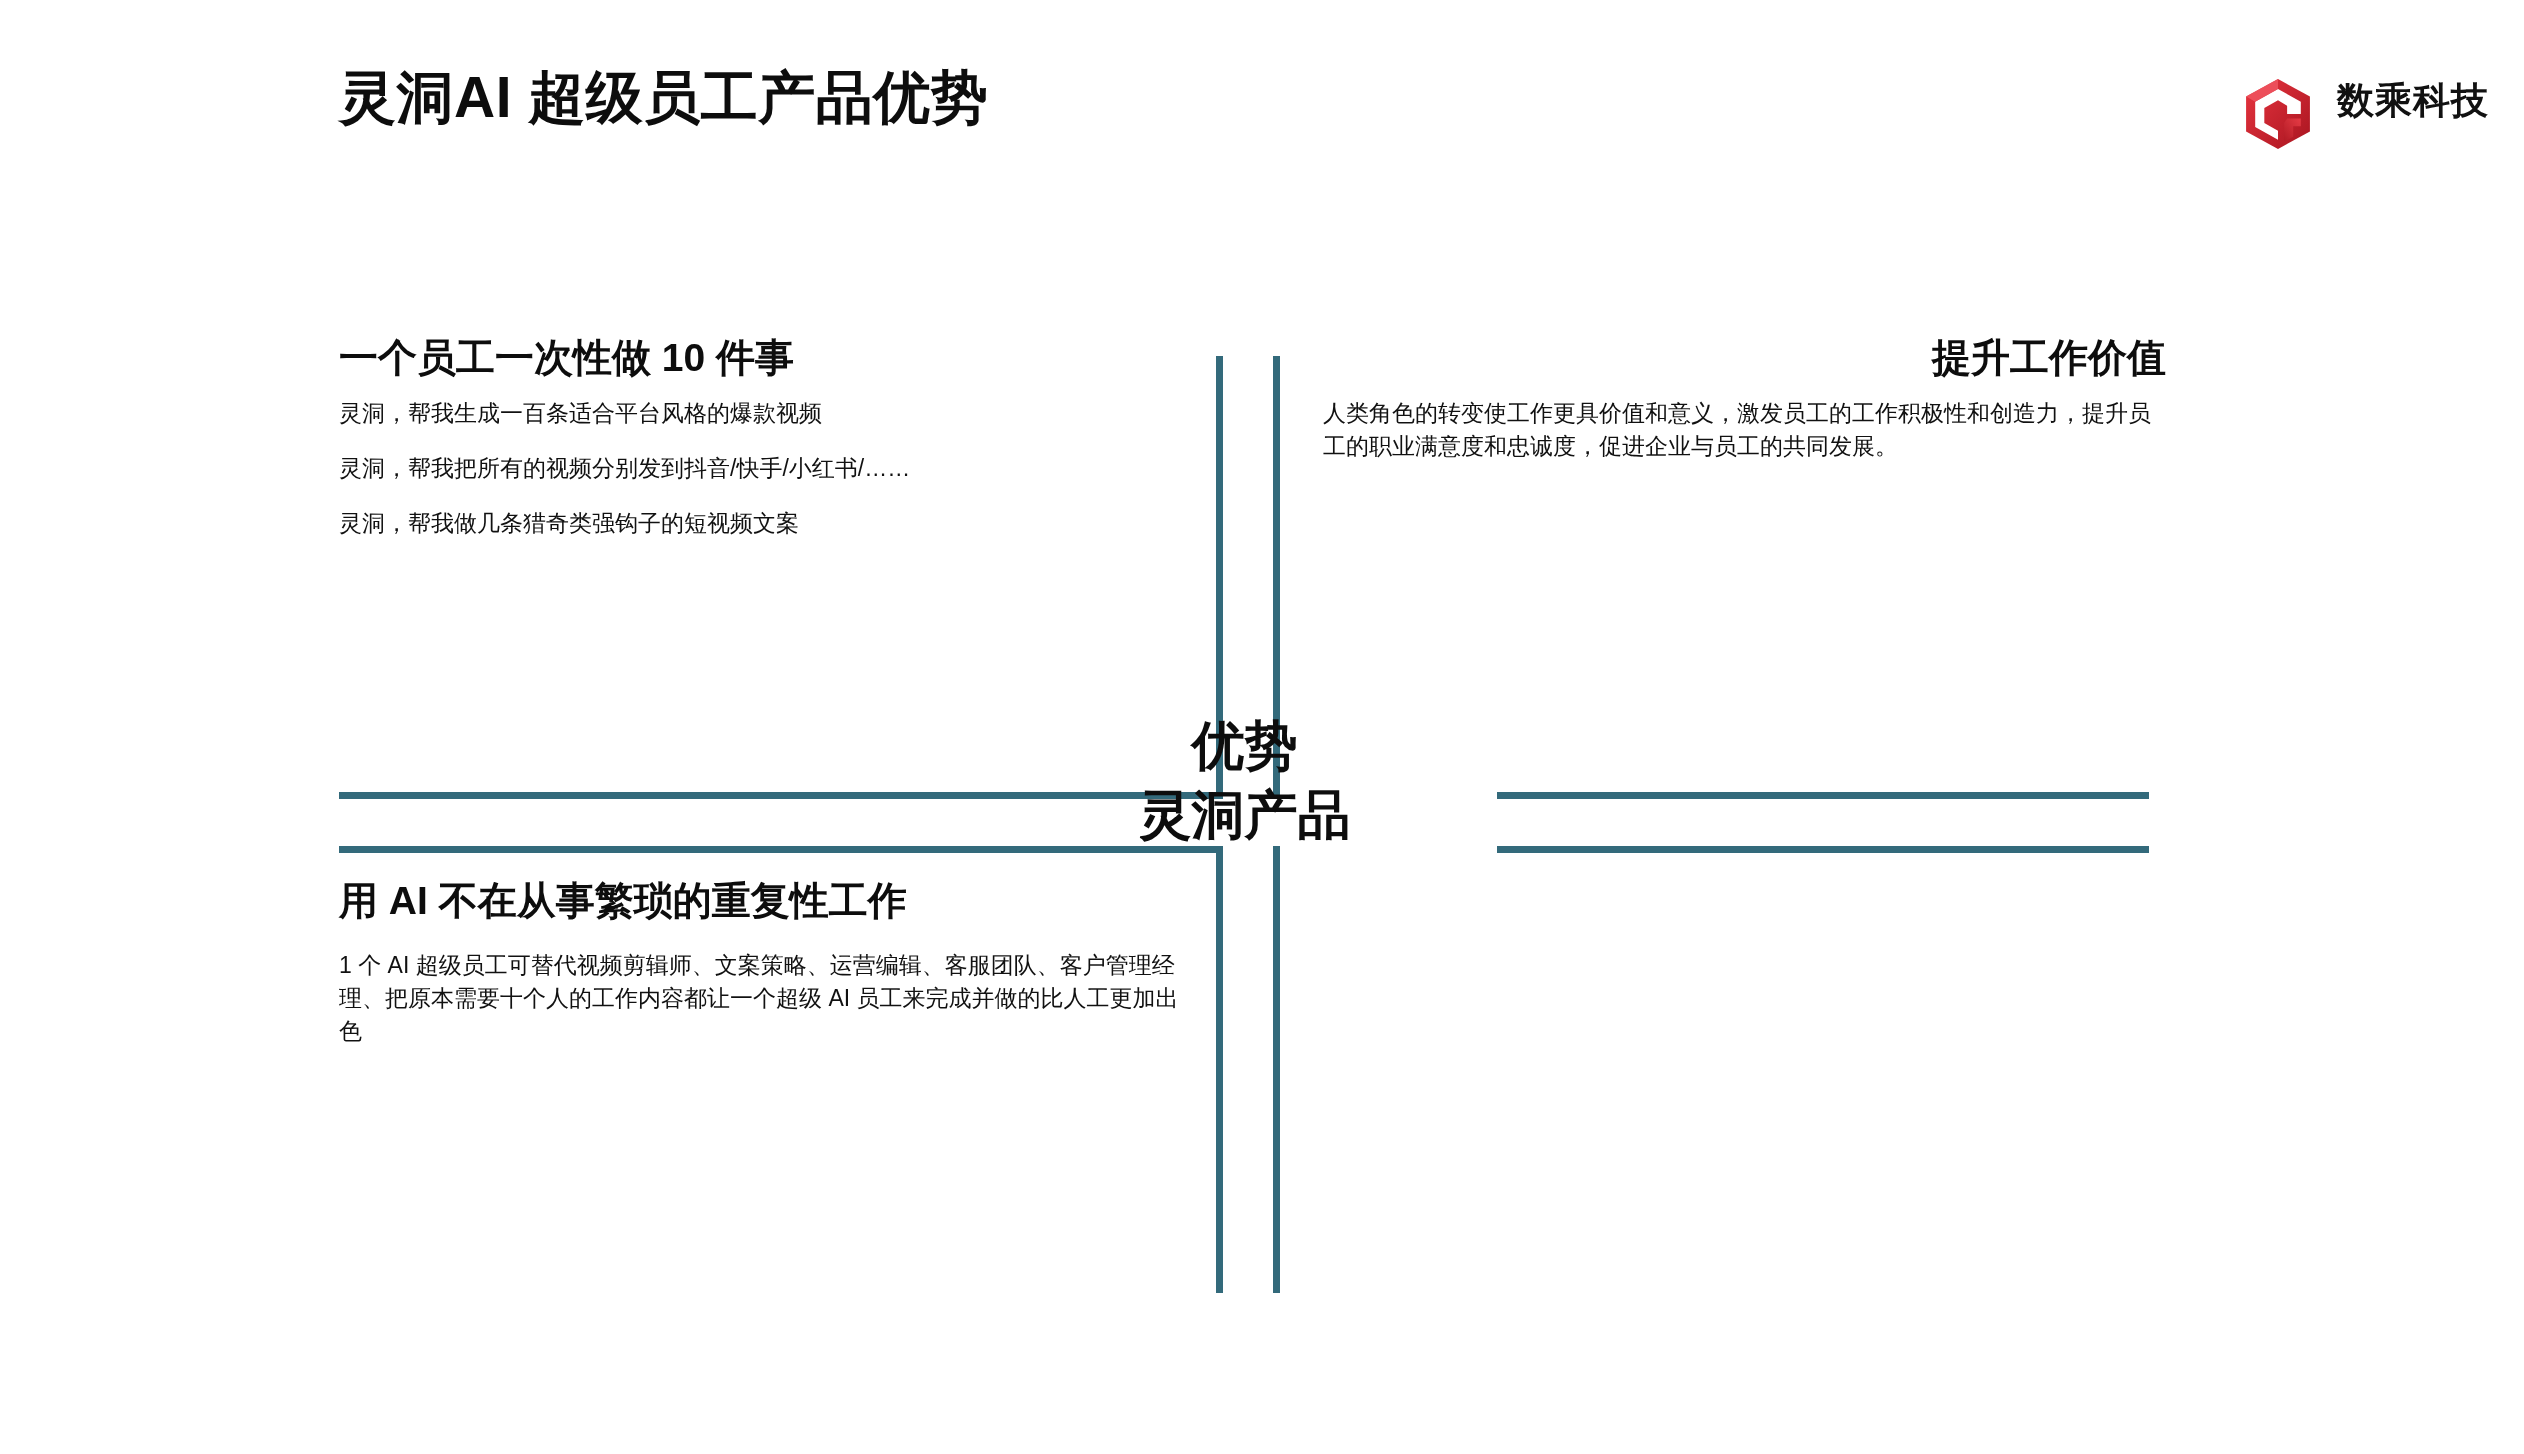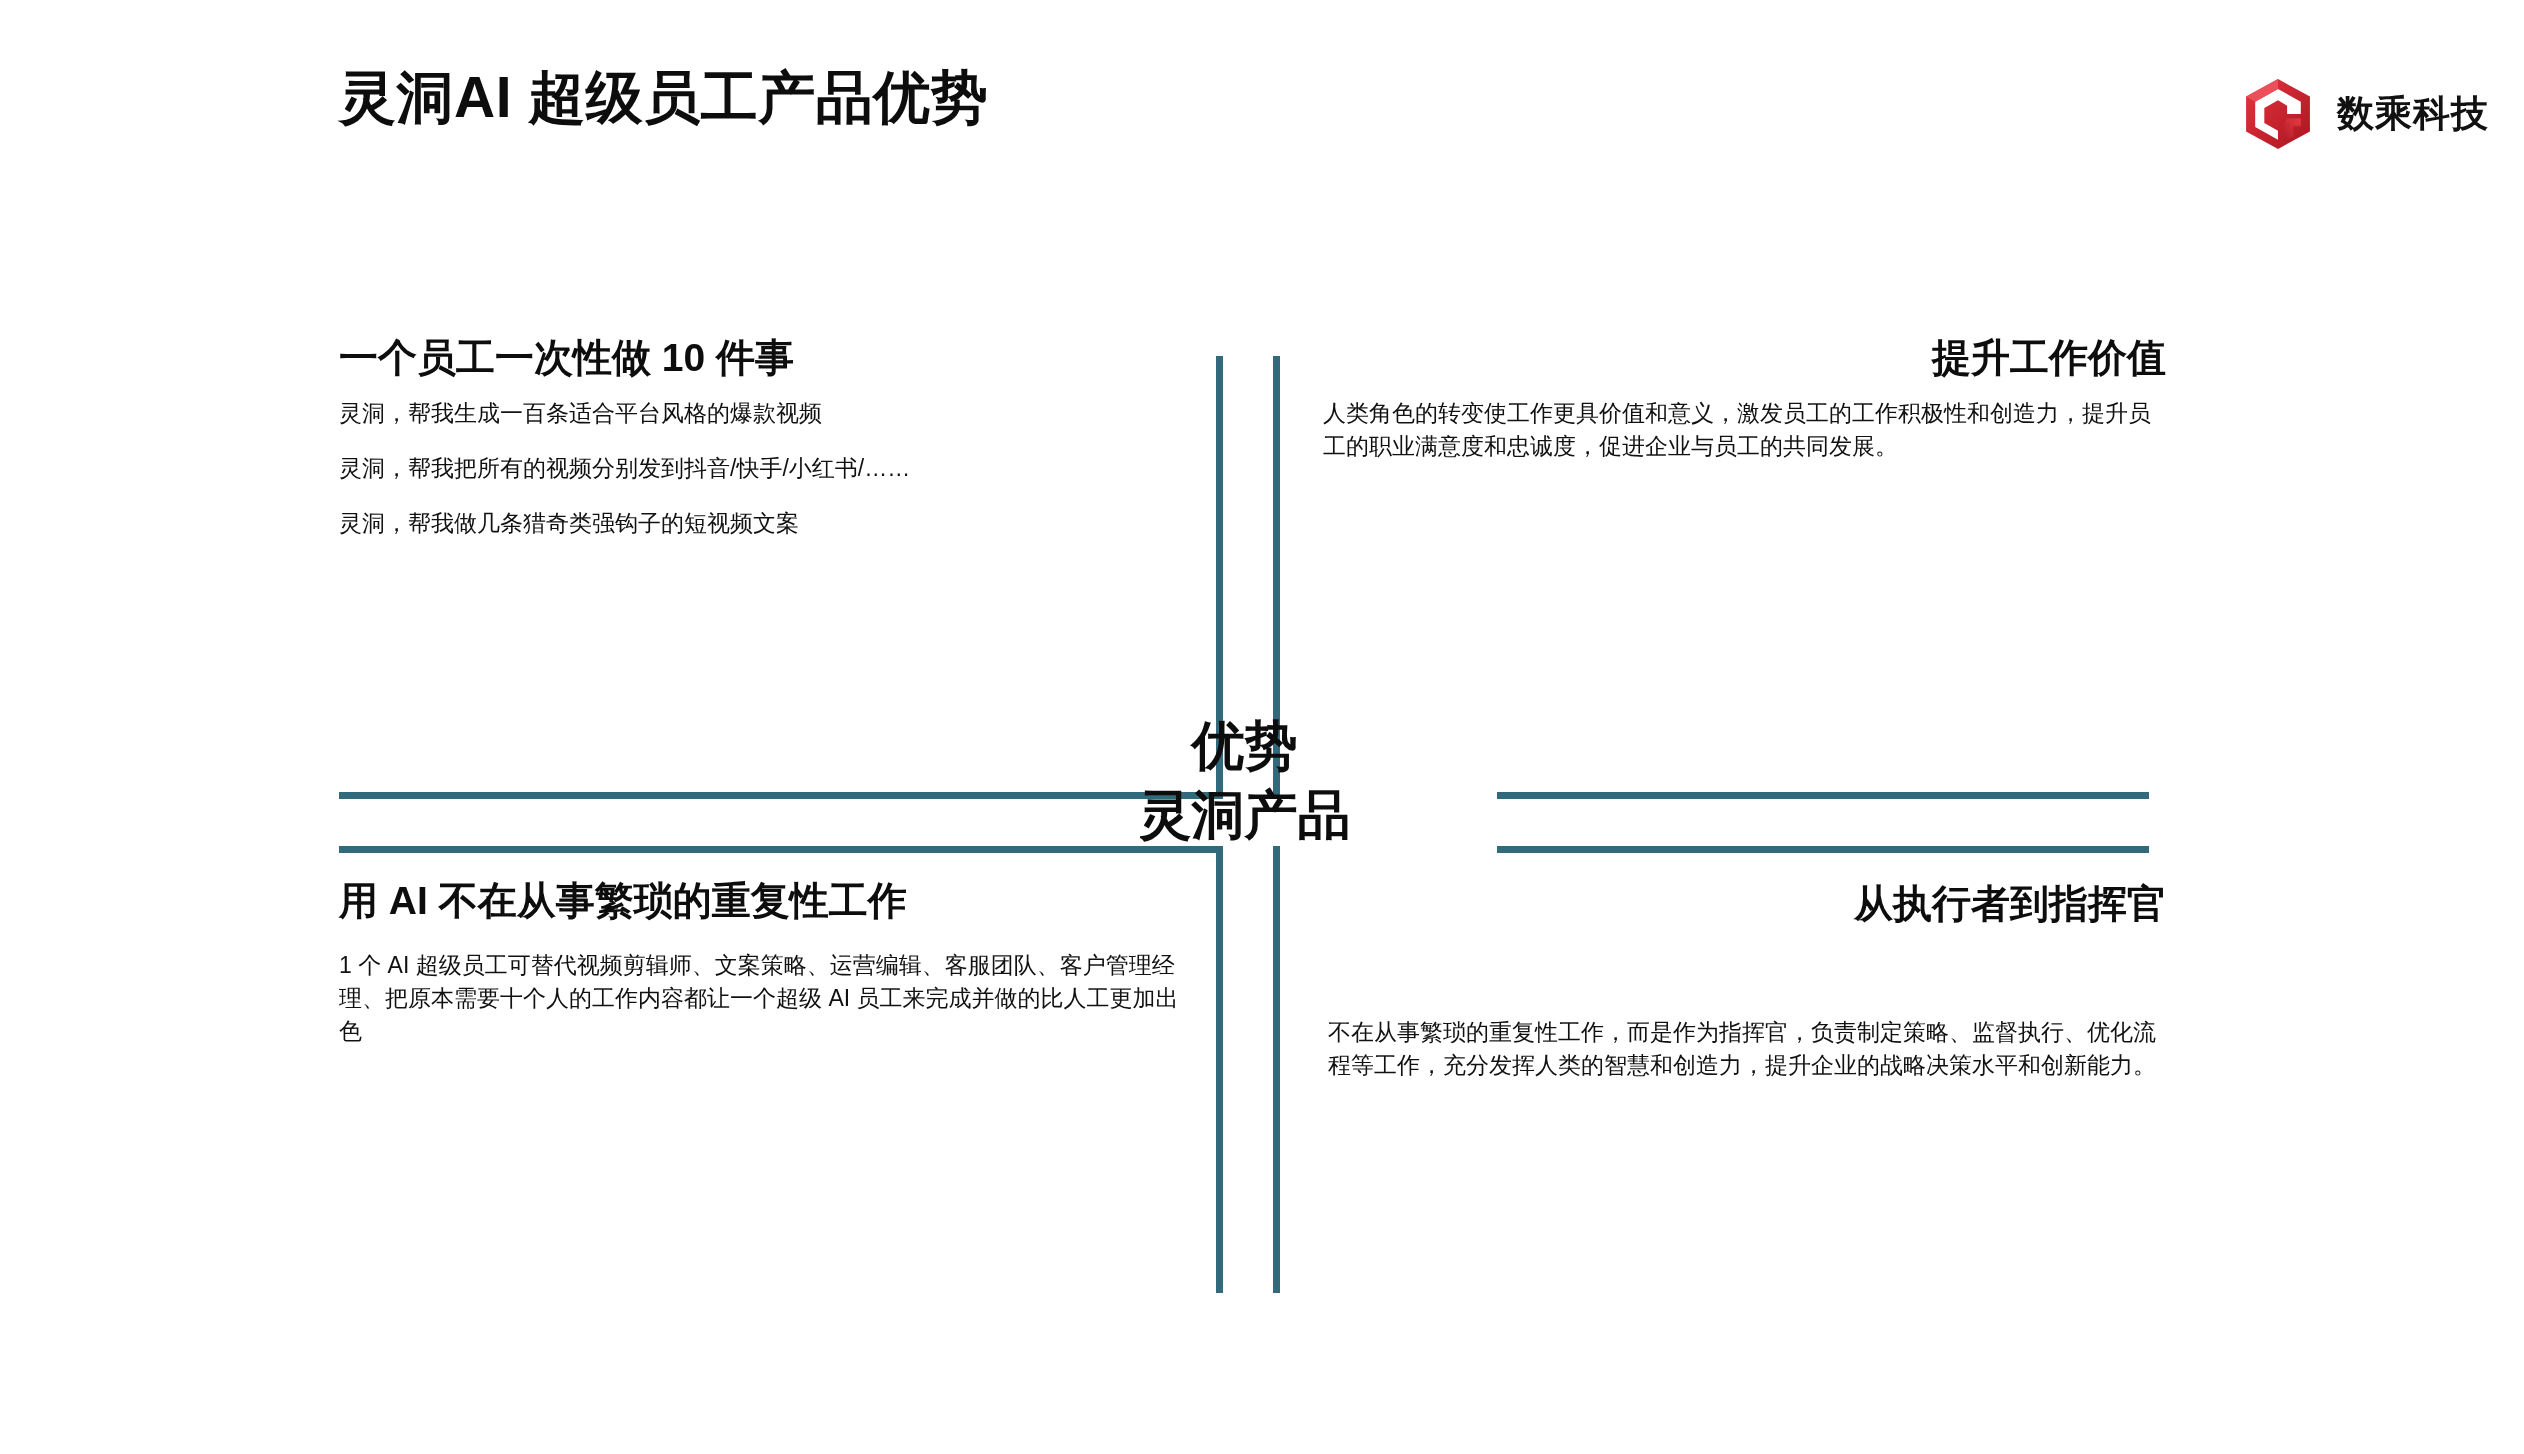--- a/index.html
+++ b/index.html
@@ -13,21 +13,21 @@
   .slide{position:absolute;inset:0;background:#fff;}
 
   
   .slide-title{
     position:absolute;left:339px;top:65px;
     font-size:57px;font-weight:700;color:#0d0d0d;
     letter-spacing:0.5px;line-height:1.15;white-space:nowrap;
   }
   .brand{
     position:absolute;right:96px;top:76px;
-    display:flex;align-items:center;gap:21px;
+    display:flex;align-items:flex-start;gap:21px;
   }
   .brand-mark{width:76px;height:76px;display:block;}
   .brand-name{
     font-size:37px;font-weight:700;color:#111;letter-spacing:1px;white-space:nowrap;
   }
 
   
   .ln{position:absolute;background:#336a7b;}
   .ln.v{width:7px;}
   .ln.h{height:7px;}
@@ -130,19 +130,15 @@
   <div class="quad" id="quad-tr">
     <div class="q-head center-al">提升工作价值</div>
     <p class="q-body">人类角色的转变使工作更具价值和意义，激发员工的工作积极性和创造力，提升员工的职业满意度和忠诚度，促进企业与员工的共同发展。</p>
   </div>
 
   <div class="quad" id="quad-bl">
     <div class="q-head" style="width:606px;">用 AI 不在从事繁琐的重复性工作</div>
     <p class="q-body">1 个 AI 超级员工可替代视频剪辑师、文案策略、运营编辑、客服团队、客户管理经理、把原本需要十个人的工作内容都让一个超级 AI 员工来完成并做的比人工更加出色</p>
   </div>
 
-  <div class="quad" id="quad-br">
-    <div class="q-head center-al" style="padding-left:35px;">从执行者到指挥官</div>
-    <p class="q-body">不在从事繁琐的重复性工作，而是作为指挥官，负责制定策略、监督执行、优化流程等工作，充分发挥人类的智慧和创造力，提升企业的战略决策水平和创新能力。</p>
-  </div>
 
 </div>
 
 
 </body></html>

